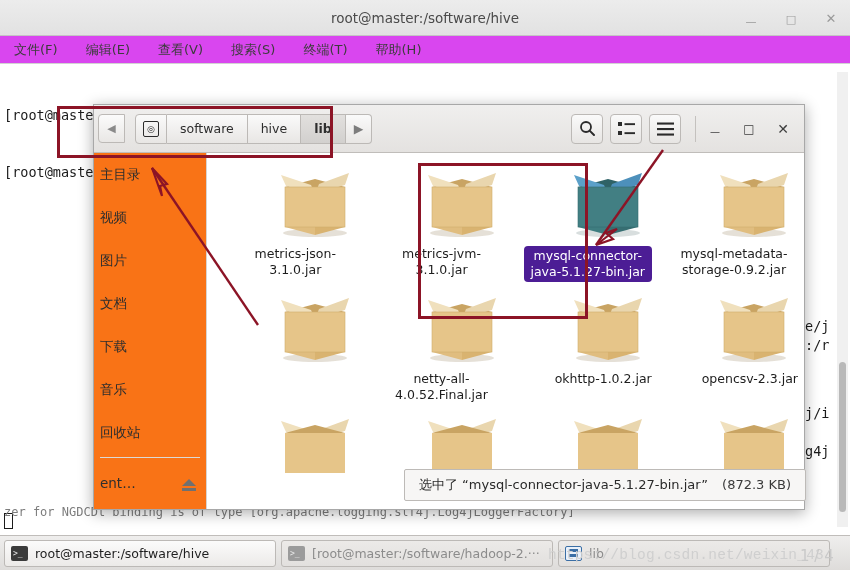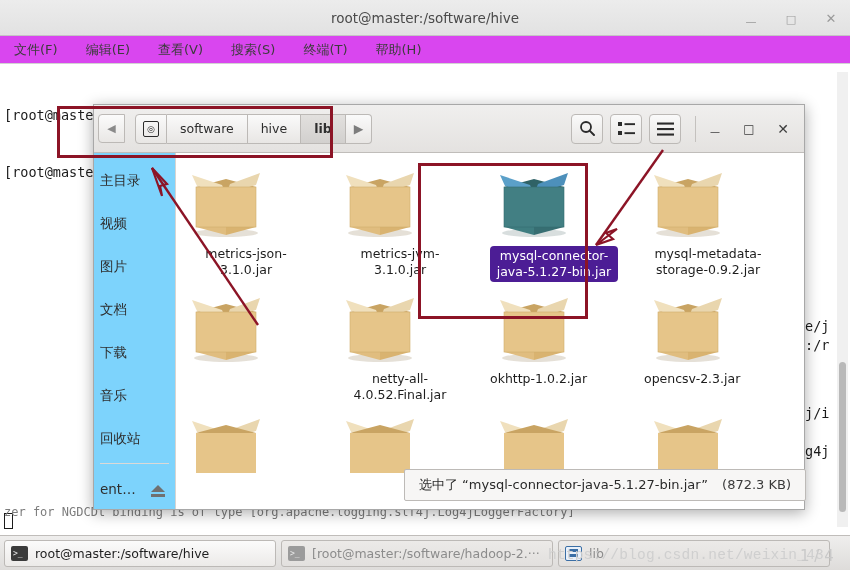--- a/index.html
+++ b/index.html
@@ -107,22 +107,22 @@
   }
   .fm-sep{ width:1px;height:26px;background:#c4c1be; margin:0 10px 0 14px;}
   .fm-wc{ display:flex; align-items:center; gap:16px; padding-right:6px;}
   .fm-wc span{ color:#3d3d3d; font-size:13px; width:18px; text-align:center;}
   .fmwc-min::before{content:"\2014"; font-size:10px; display:block; margin-top:5px;}
   .fmwc-max::before{content:"\25A1"; font-size:12px;}
   .fmwc-close::before{content:"\2715"; font-size:14px;}
 
   .fm-main{ position:absolute; left:0; top:48px; right:0; bottom:0; display:flex; }
   .fm-side{
-    width:82px; background:#7dd3fc; border-right:1px solid #d7d4d1;
-    padding-top:6px; overflow:hidden;
+    width:113px; background:#f97316; border-right:1px solid #d7d4d1;
+    overflow:hidden;
   }
   .side-item{
     height:43px; display:flex; align-items:center; padding-left:6px;
     font-size:13.5px; color:#2e2e2e; white-space:nowrap; position:relative;
   }
   .side-div{ height:1px; background:#dcd9d6; margin:3px 6px; }
   .eject{
     position:absolute; right:10px; width:0;height:0;
     border-left:7px solid transparent;border-right:7px solid transparent;
     border-bottom:7px solid #707070;
@@ -130,21 +130,21 @@
   .eject::after{
     content:""; position:absolute; left:-7px; top:9px; width:14px; height:3px; background:#707070;
   }
 
   .fm-files{ flex:1; background:#ffffff; position:relative; overflow:hidden; }
   .file-grid{
     position:absolute; left:0; top:0; right:0;
     display:grid; grid-template-columns:repeat(4,1fr);
     padding:10px 6px 0 6px; row-gap:6px;
   }
-  .file-cell{ display:flex; flex-direction:column; align-items:flex-start; }
+  .file-cell{ display:flex; flex-direction:column; align-items:flex-end; }
   .box-ico{ width:88px; height:78px; position:relative; }
   .file-label{
     margin-top:5px; font-size:12.5px; color:#1d1d1d; text-align:center;
     line-height:16px; max-width:128px; word-break:break-word;
   }
   .file-label.sel{
     background:#4c1d95; color:#ffffff; border-radius:4px; padding:2px 6px;
   }
 
   .fm-statusbar{

